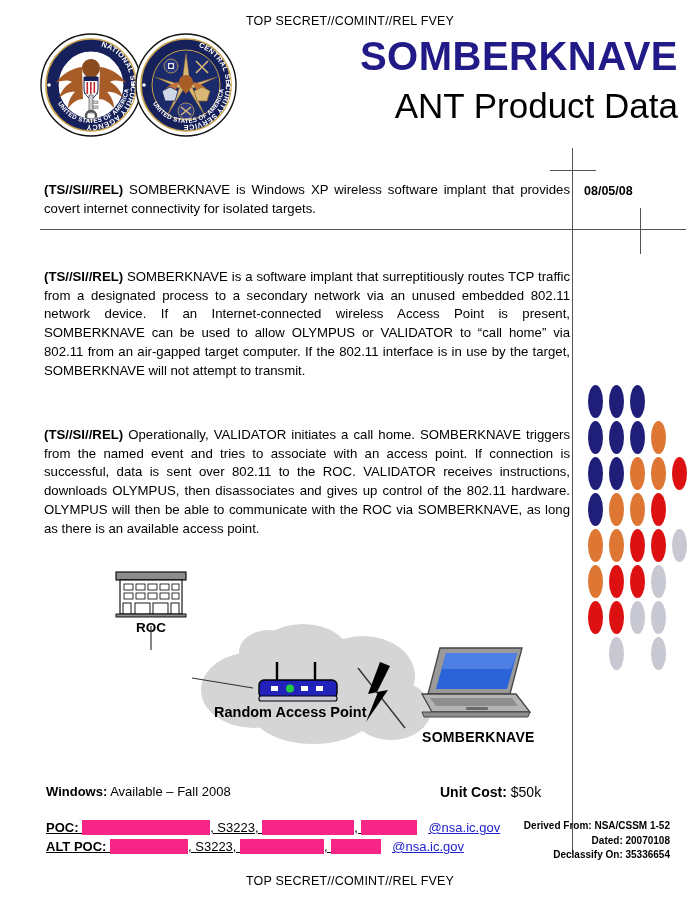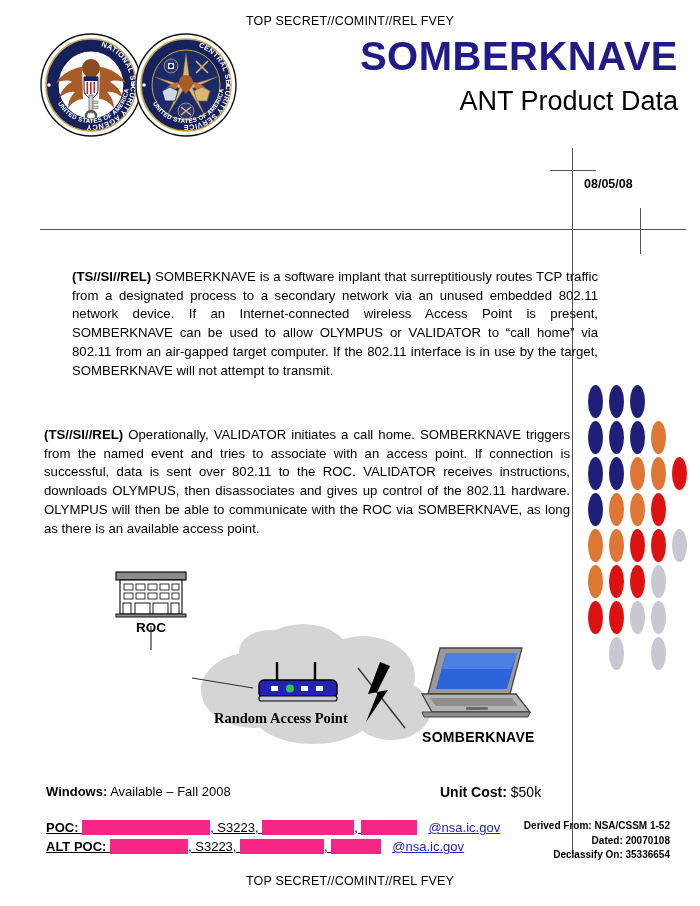--- a/index.html
+++ b/index.html
@@ -17,51 +17,51 @@
   
   .seals{position:absolute;left:40px;top:33px;width:245px;height:105px;}
   .seal{position:absolute;top:0;width:102px;height:104px;}
   .seal.nsa{left:0;}
   .seal.css{left:95px;}
 
   .title{position:absolute;right:22px;top:36px;text-align:right;
          font-size:40px;font-weight:bold;color:#221a87;letter-spacing:.5px;
          line-height:1;}
   .subtitle{position:absolute;right:22px;top:88px;text-align:right;
-            font-size:27px;color:#000;line-height:1;}
+            font-size:35px;color:#000;line-height:1;}
 
   
   .vrule{position:absolute;left:572px;top:148px;width:1px;height:706px;background:#555;}
   .hrule{position:absolute;left:40px;top:229px;width:620px;height:1px;background:#555;}
   .tick{position:absolute;background:#555;}
   .tick.h{height:1px;width:46px;}
   .tick.v{width:1px;height:46px;}
 
   
   .para{position:absolute;left:44px;width:526px;font-size:13.2px;
         line-height:1.42;text-align:justify;}
   .para b{font-weight:bold;}
   .p1{top:181px;}
-  .p2{top:268px;margin-left:28px;}
+  .p2{top:268px;}
   .p3{top:426px;}
 
-  .datebox{position:absolute;left:584px;top:177px;font-size:12.5px;font-weight:bold;}
+  .datebox{position:absolute;left:584px;top:184px;font-size:12.5px;font-weight:bold;}
 
   
   .ellipses{position:absolute;left:588px;top:385px;width:104px;height:285px;}
   .ell{position:absolute;width:15px;height:33px;border-radius:50%;}
 
   
   .diagram{position:absolute;left:40px;top:560px;width:530px;height:200px;}
 
   .roc-wrap{position:absolute;left:68px;top:8px;width:86px;text-align:center;}
   .roc-label,.www-label{font-size:13.5px;font-weight:bold;margin-top:2px;}
   .sk-label{position:absolute;left:382px;top:169px;font-size:14px;font-weight:bold;
             letter-spacing:.3px;}
-  .ap-label{position:absolute;left:174px;top:150px;font-size:14.5px;font-weight:bold;font-family:Liberation Serif, serif;}
+  .ap-label{position:absolute;left:174px;top:144px;font-size:14.5px;font-weight:bold;}
 
   .www-wrap{position:absolute;left:64px;top:88px;width:94px;text-align:center;}
 
   svg{display:block;}
 
   
   .status{position:absolute;left:46px;top:784px;font-size:13px;}
   .cost{position:absolute;left:440px;top:784px;font-size:14px;}
   .status b,.cost b{font-weight:bold;}
 
@@ -170,20 +170,21 @@
   <div class="subtitle">ANT Product Data</div>
 
   <div class="tick v" style="left:572px;top:148px;"></div>
   <div class="tick h" style="left:550px;top:170px;"></div>
   <div class="tick h" style="left:640px;top:229px;"></div>
   <div class="tick v" style="left:640px;top:208px;"></div>
 
   <div class="vrule"></div>
   <div class="hrule"></div>
 
+  <div class="para p1"><b>(TS//SI//REL)</b><span> SOMBERKNAVE is Windows XP wireless software implant that provides covert internet connectivity for isolated targets.</span></div>
   <div class="datebox">08/05/08</div>
 
   <div class="para p2"><b>(TS//SI//REL)</b><span> SOMBERKNAVE is a software implant that surreptitiously routes TCP traffic from a designated process to a secondary network via an unused embedded 802.11 network device.  If an Internet-connected wireless Access Point is present, SOMBERKNAVE can be used to allow OLYMPUS or VALIDATOR to “call home” via 802.11 from an air-gapped target computer. If the 802.11 interface is in use by the target, SOMBERKNAVE will not attempt to transmit.</span></div>
 
   <div class="para p3"><b>(TS//SI//REL)</b><span>  Operationally, VALIDATOR initiates a call home. SOMBERKNAVE triggers from the named event and tries to associate with an access point.  If connection is successful, data is sent over 802.11 to the ROC. VALIDATOR receives instructions, downloads OLYMPUS, then disassociates and gives up control of the 802.11 hardware.  OLYMPUS will then be able to communicate with the ROC via SOMBERKNAVE, as long as there is an available access point.</span></div>
 
   <div class="ellipses" id="ellipse-grid">
       <div class="ell" style="left: 0px; top: 0px; background: rgb(31, 31, 122);"></div>
       <div class="ell" style="left: 21px; top: 0px; background: rgb(31, 31, 122);"></div>
       <div class="ell" style="left: 42px; top: 0px; background: rgb(31, 31, 122);"></div>

